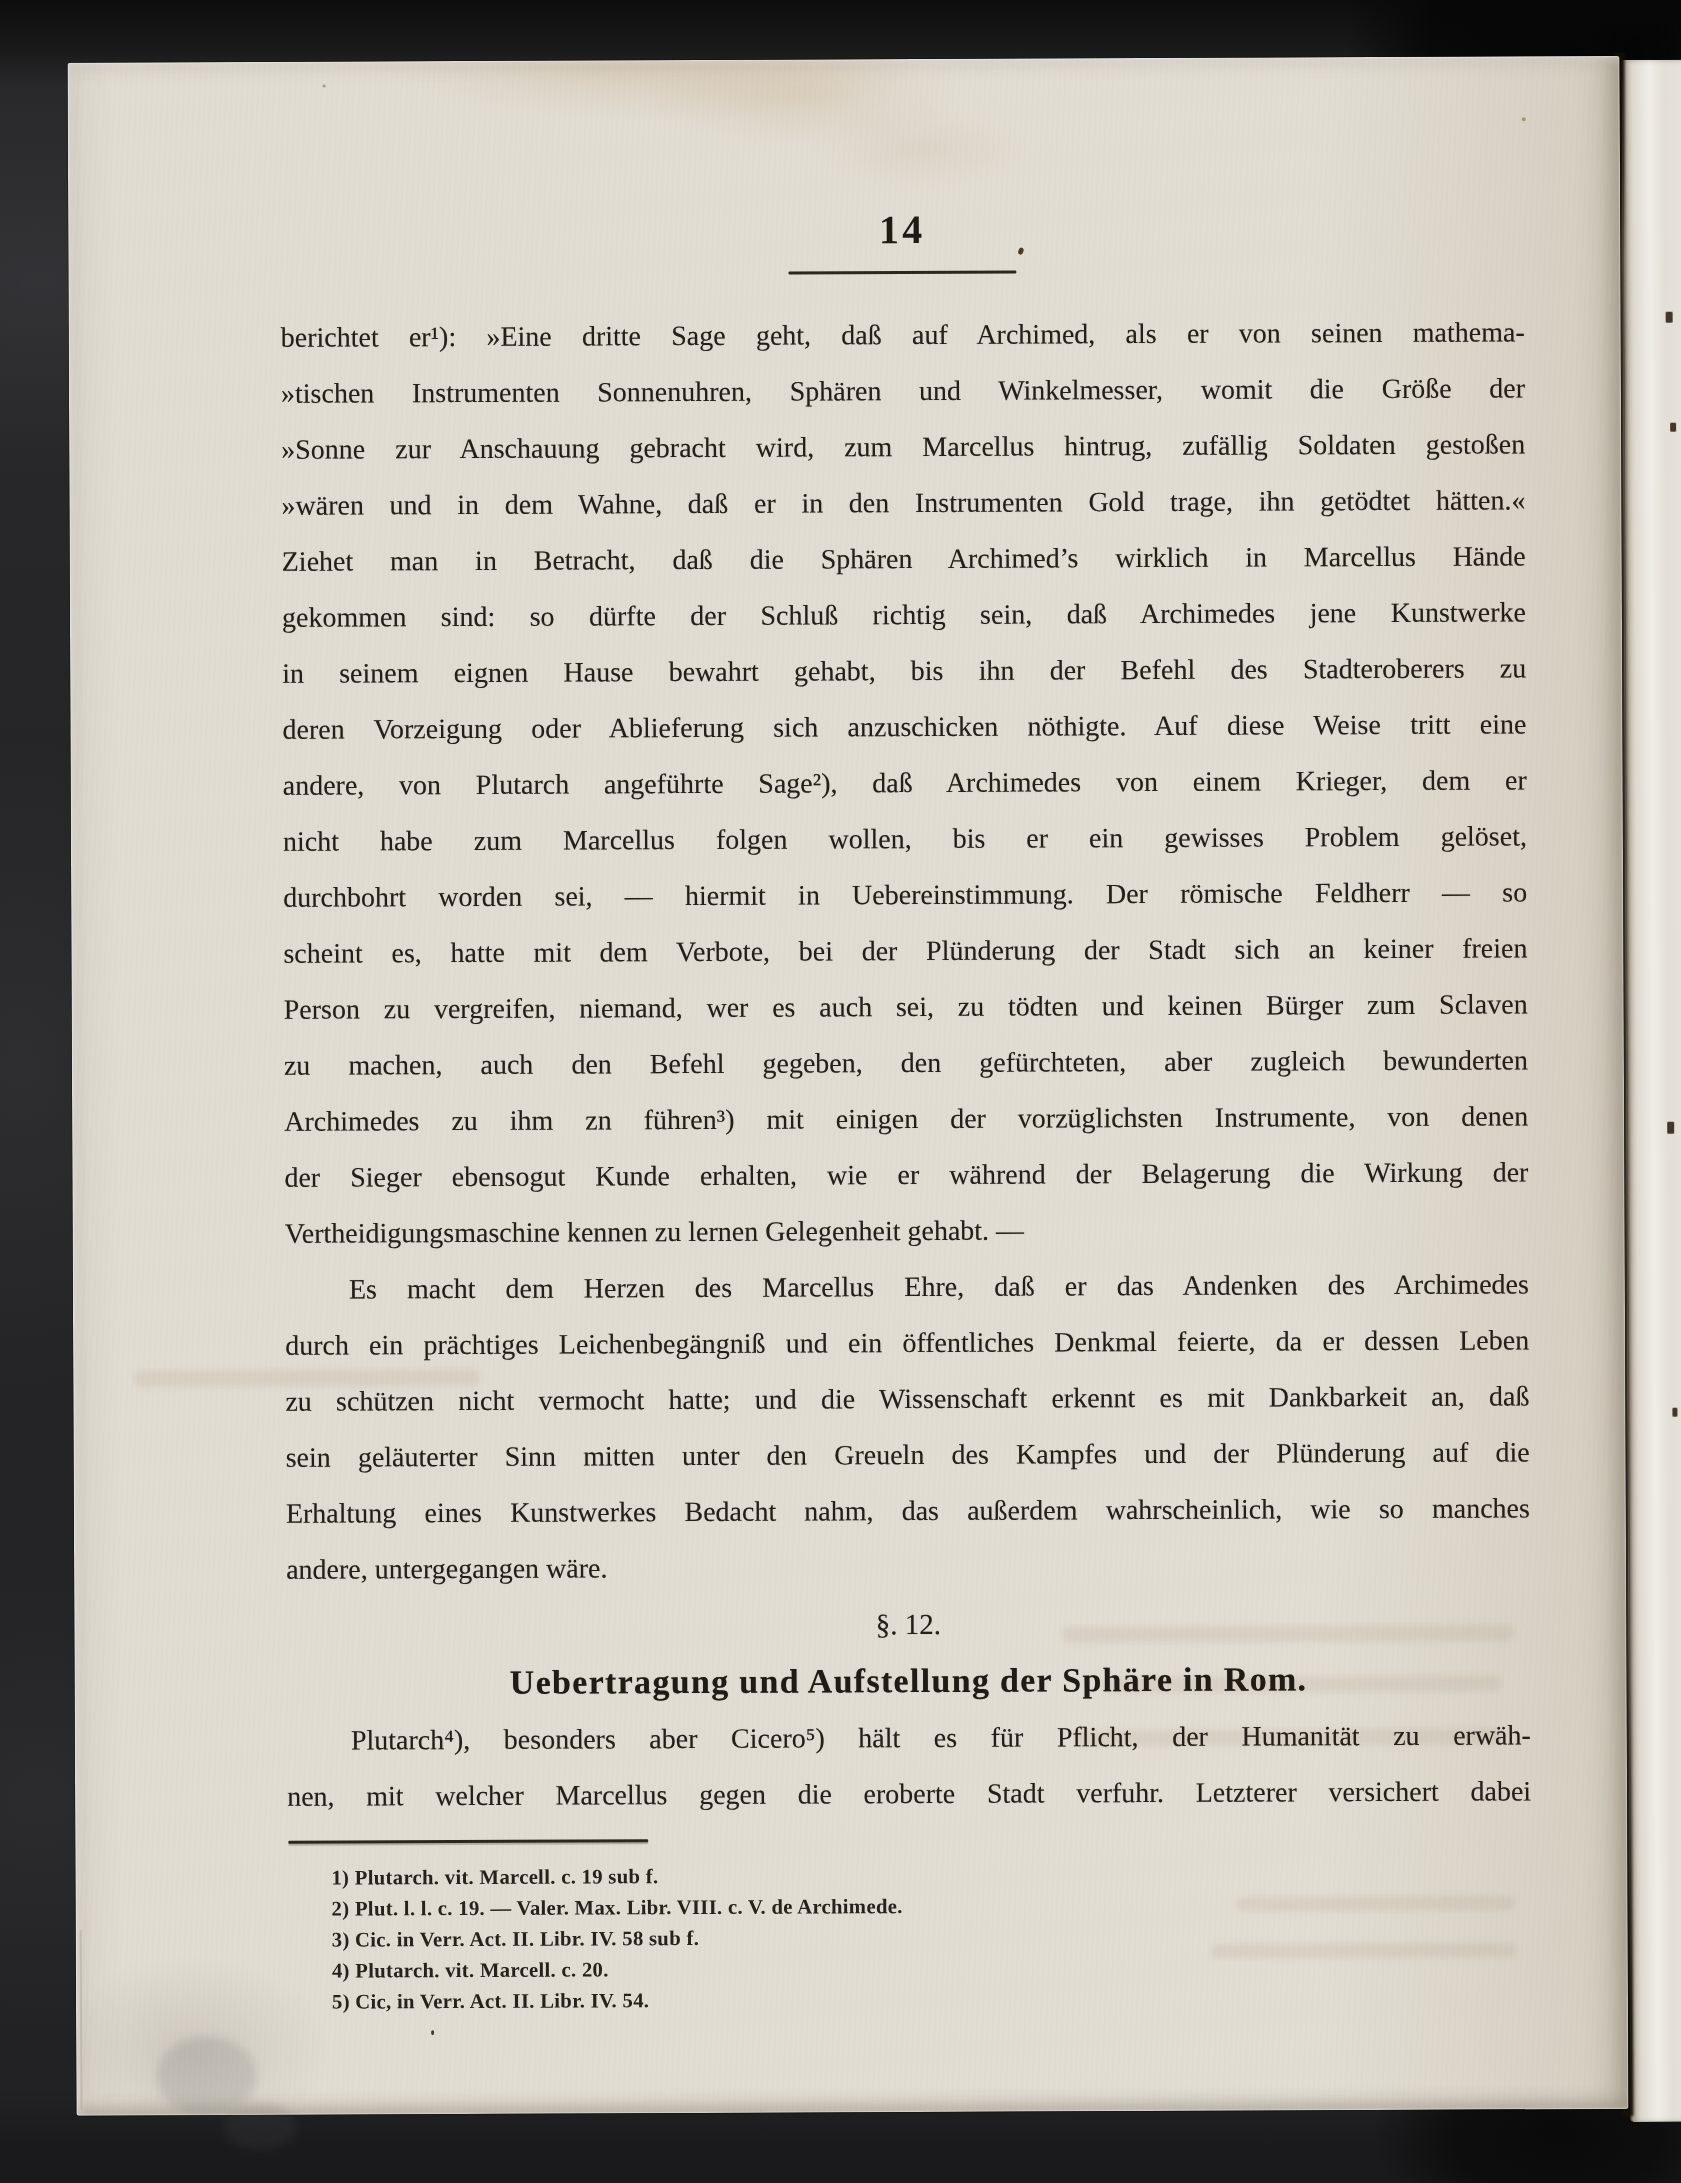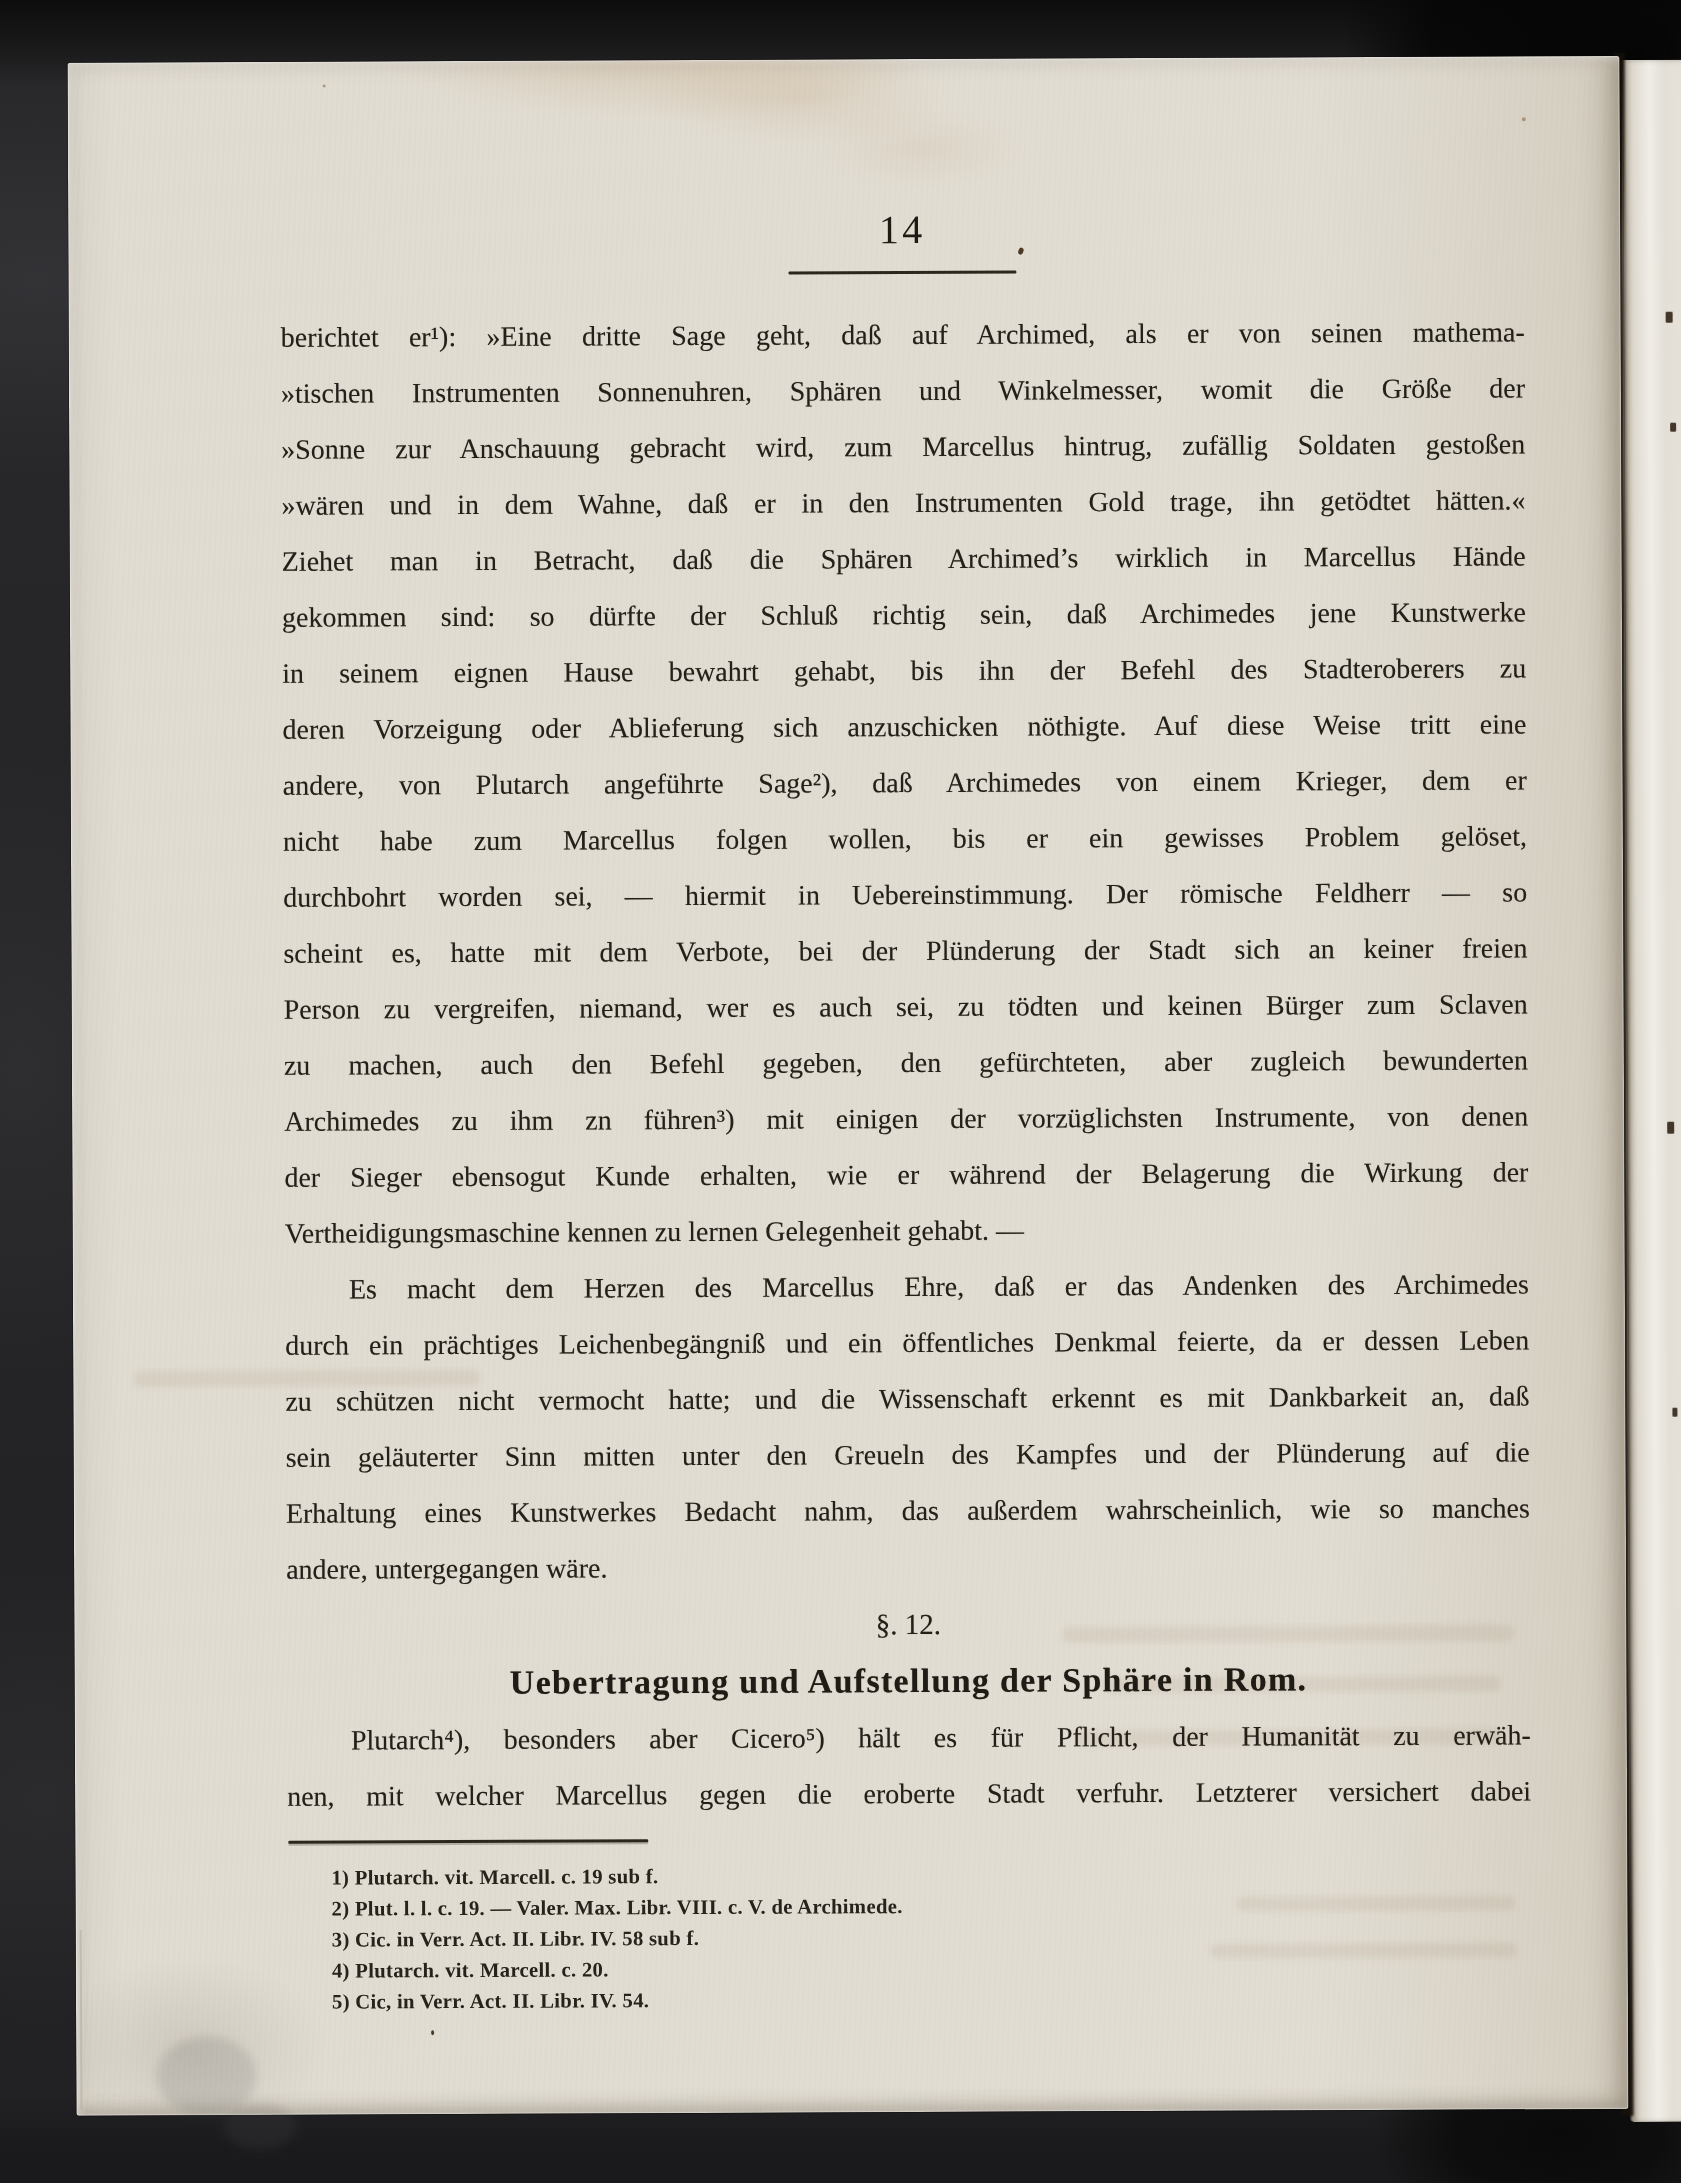--- a/index.html
+++ b/index.html
@@ -41,21 +41,21 @@
     box-shadow:
       inset 0 0 0 1.3px rgba(255,255,255,.28),
       inset 3.3px 2.7px 8px rgba(255,255,255,.4),
       inset -10.7px 0 20px rgba(118,106,88,.35),
       inset 0 -8px 16px rgba(118,108,92,.28),
       0 0 0 0.7px rgba(0,0,0,.35);}
 
   .content{position:absolute;left:212px;top:147px;width:1244px;color:#241f19;
     font-size:28px;line-height:56px;}
   .pagenum-block{text-align:center;margin-bottom:33px;}
-  .pagenum{display:inline-block;font-weight:normal;font-size:40px;line-height:41px;letter-spacing:3.3px;color:#1e1a14;text-align:right;}
+  .pagenum{display:inline-block;font-weight:bold;font-size:40px;line-height:41px;letter-spacing:3.3px;color:#1e1a14;text-align:right;}
   .pagenum-rule{width:228px;height:2.7px;background:#2b261e;margin:9.3px auto 0;border-radius:1.3px;}
 
   .tl{text-align:justify;text-align-last:justify;-moz-text-align-last:justify;
     text-shadow:0 0 0.7px rgba(36,31,25,.4);}
   .tl.last{text-align-last:left;-moz-text-align-last:left;}
   .tl.indent{text-indent:64px;}
 
   .sec-num{text-align:center;font-size:29px;line-height:53px;margin-top:2.7px;text-shadow:0 0 0.7px rgba(36,31,25,.4);}
   .sec-title{text-align:center;font-weight:bold;font-size:34px;line-height:59px;letter-spacing:1.3px;
     color:#1f1b15;text-shadow:0 0 0.7px rgba(31,27,21,.5);}

